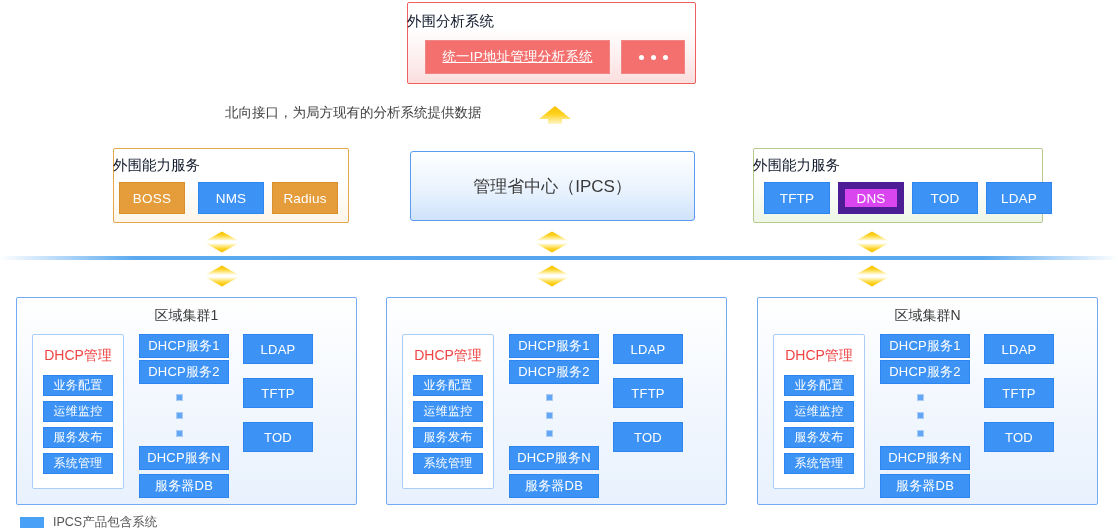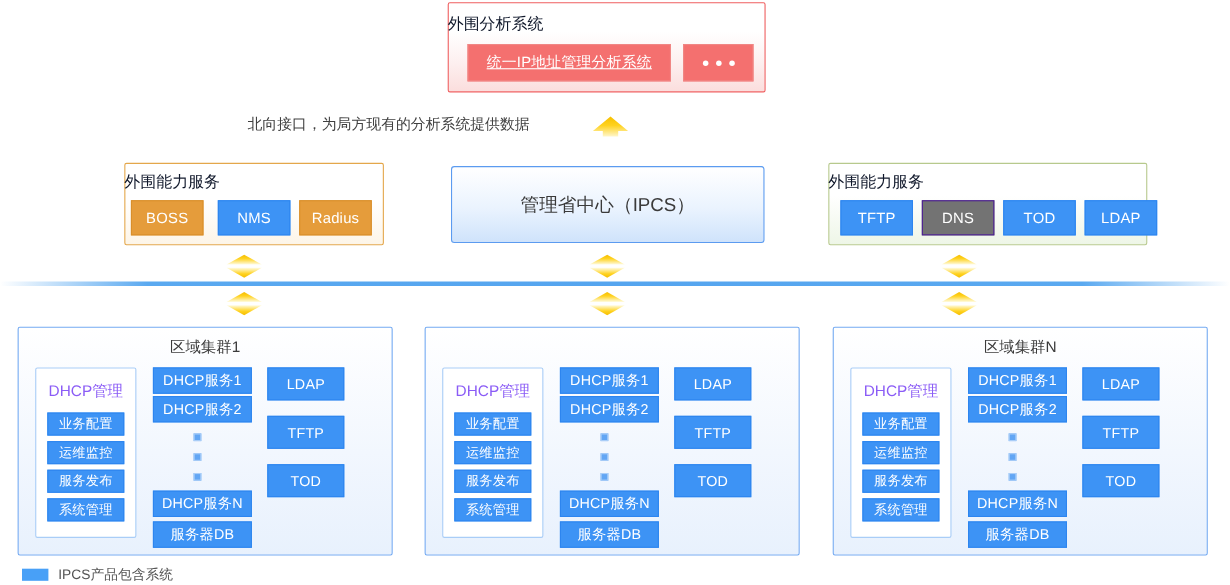--- a/index.html
+++ b/index.html
@@ -73,22 +73,22 @@
   #biz-title { left: 113px; top: 156px; width: 236px; }
   .orange-chip {
     background: #e59c3b;
     border: 1px solid #d98f2b;
   }
   .blue-chip {
     background: #3d93f5;
     border: 1px solid #2d85ef;
   }
   .green-chip {
-    background: #737373;
-    border: 1px solid #4c1d95;
+    background: #d946ef;
+    border: 7px solid #4c1d95;
   }
   #biz-chip-0 { left: 119px; top: 182px; width: 66px; height: 32px; }
   #biz-chip-1 { left: 198px; top: 182px; width: 66px; height: 32px; }
   #biz-chip-2 { left: 272px; top: 182px; width: 66px; height: 32px; }
 
   
   #ipcs-box {
     left: 410px; top: 151px; width: 285px; height: 70px;
     border: 1.5px solid #5b9bf0;
     border-radius: 3px;
@@ -136,21 +136,21 @@
   }
   .mgmt-panel {
     position: absolute; left: 15px; top: 36px; width: 92px; height: 155px;
     box-sizing: border-box;
     border: 1.2px solid #a9cdf7;
     border-radius: 2px;
     background: #ffffff;
   }
   .mgmt-title {
     position: absolute; left: 0; top: 12px; width: 100%;
-    text-align: center; font-size: 14px; color: #8b5cf6; white-space: nowrap;
+    text-align: center; font-size: 14px; color: #ef4444; white-space: nowrap;
   }
   .mgmt-item {
     position: absolute; left: 10px; width: 70px; height: 21px;
     font-size: 12px;
   }
   .svc-col-a { position: absolute; left: 122px; top: 36px; width: 90px; }
   .svc-col-b { position: absolute; left: 226px; top: 36px; width: 70px; }
   .svc-chip {
     position: absolute; left: 0; width: 90px; height: 24px;
     font-size: 13px;

